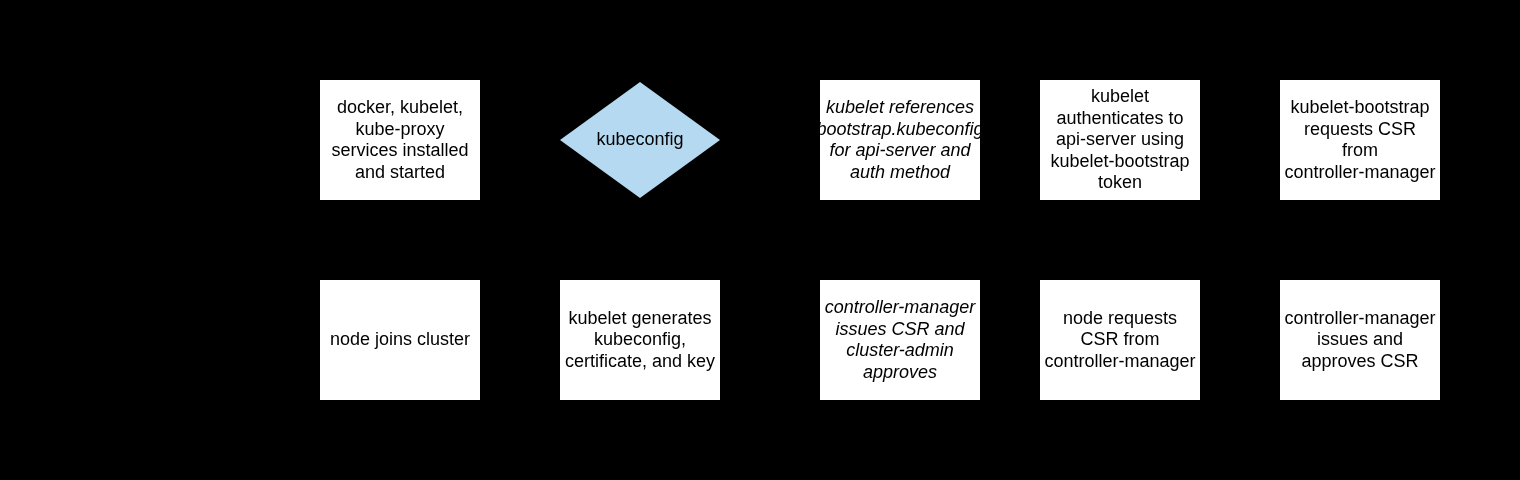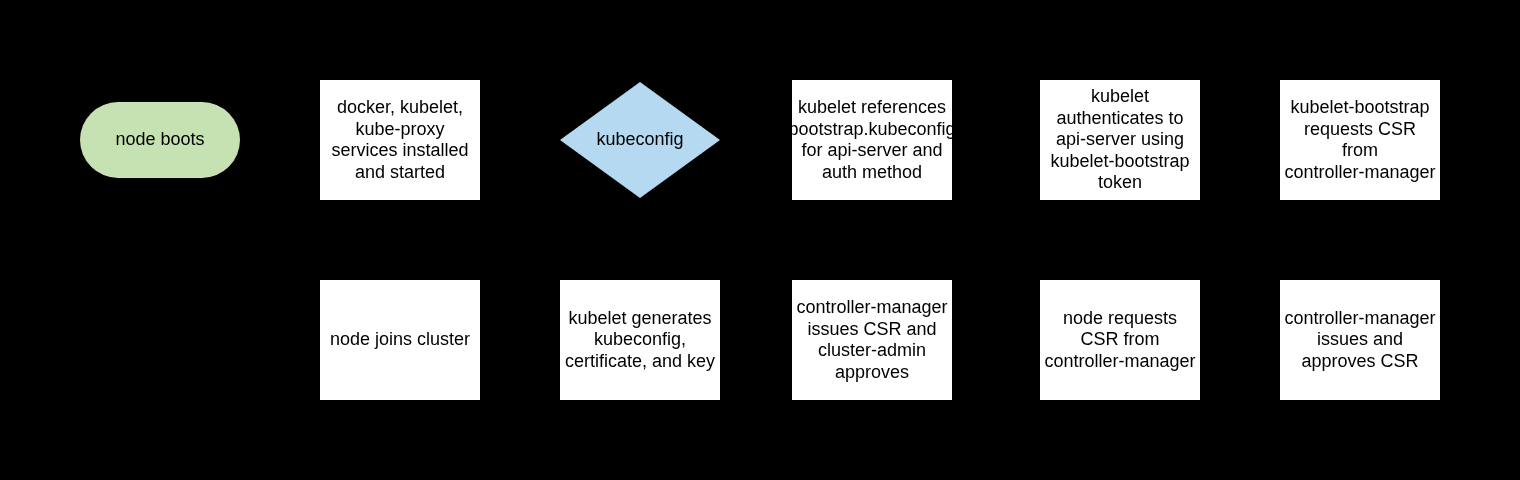--- a/index.html
+++ b/index.html
@@ -50,38 +50,35 @@
   .decision {
     width: 160px;
     height: 116px;
     background: var(--decision-fill);
     clip-path: polygon(50% 0%, 100% 50%, 50% 100%, 0% 50%);
   }
   
   .c1 { left: 80px; }
   .c2 { left: 320px; align-items: center; }
   .c3 { left: 560px; }
-  .c4 { left: 792px; }
+  .c4 { left: 820px; font-style: italic; }
   .c5 { left: 1040px; }
   .c6 { left: 1280px; }
   
   .process.r1 { top: 80px; }
   .process.r2 { top: 280px; }
   .terminator.r1 { top: 102px; }
   .terminator.r2 { top: 302px; }
   .decision.r1 { top: 82px; }
 </style>
 </head>
 <body>
 
 <div class="flowchart">
 
-  <div class="node terminator r1 c1">
-    <span class="label">node boots</span>
-  </div>
   <div class="node process r1 c2">
     <span class="label">docker, kubelet,
 kube-proxy
 services installed
 and started</span>
   </div>
   <div class="node decision r1 c3">
     <span class="label">kubeconfig</span>
   </div>
   <div class="node process r1 c4">

